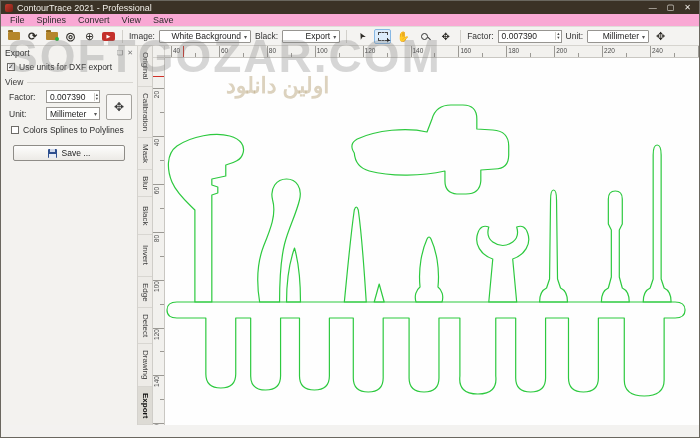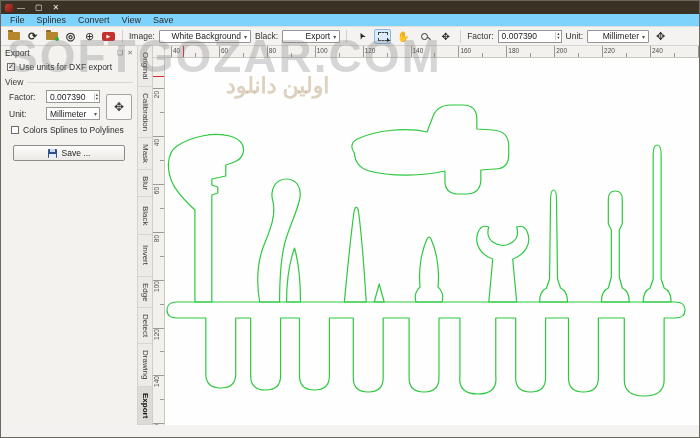--- a/index.html
+++ b/index.html
@@ -7,21 +7,21 @@
   .app { position:relative; width:700px; height:438px; background:#f3f2f0; border:1px solid #6a675f; overflow:hidden; }
 
   
   .titlebar { height:13px; background:#3b3226; display:flex; align-items:center; padding:0 4px; color:#f2efe9; font-size:9px; }
   .appicon { width:8px; height:8px; background:linear-gradient(135deg,#c23b2e,#7c1f16); border-radius:2px; margin-right:4px; flex:none; }
   .titletext { flex:1; white-space:nowrap; overflow:hidden; }
   .wincontrols { display:flex; gap:10px; font-size:8px; padding-right:4px; }
   .wincontrols span { cursor:default; line-height:13px; }
 
   
-  .menubar { height:13px; background:#7dd3fc; border-bottom:1px solid #e0ded9; display:flex; align-items:center; padding-left:3px; }
+  .menubar { height:13px; background:#f9a8d4; border-bottom:1px solid #e0ded9; display:flex; align-items:center; padding-left:3px; }
   .menu-item { font-size:9px; color:#2c2c2c; padding:0 6px; line-height:13px; }
 
   
   .toolbar { height:19px; background:#f4f3f1; border-bottom:1px solid #d6d4cf; display:flex; align-items:center; gap:4px; padding:0 5px; white-space:nowrap; }
   .tbicon { display:inline-flex; align-items:center; justify-content:center; width:15px; height:15px; font-size:11px; color:#2f2d28; }
   .folder { position:relative; width:12px; height:8px; background:#b5862c; border-radius:1px; }
   .folder::before { content:""; position:absolute; top:-2px; left:0; width:5px; height:2px; background:#8f6a1f; border-radius:1px 1px 0 0; }
   .folder.green::after { content:""; position:absolute; right:-1px; bottom:-1px; width:4px; height:4px; background:#2fae3e; border-radius:50%; }
   .yt { width:13px; height:9px; background:#c4302b; border-radius:2px; display:flex; align-items:center; justify-content:center; color:#fff; font-size:5px; }
   .tsep { width:1px; height:13px; background:#d2d0cb; margin:0 2px; }
@@ -93,20 +93,21 @@
   .wm1 { position:absolute; left:6px; top:28px; font-size:46px; font-weight:bold; letter-spacing:2px; color:rgba(122,122,122,0.30); white-space:nowrap; }
   .wm2 { position:absolute; left:225px; top:72px; font-size:22px; font-weight:bold; color:rgba(186,166,126,0.50); white-space:nowrap; }
 </style>
 </head>
 <body>
 
 <div class="app">
 
   <div class="titlebar">
     <span class="appicon"></span>
+    <span class="titletext">ContourTrace 2021 - Professional</span>
     <span class="wincontrols">
       <span>—</span>
       <span>▢</span>
       <span>✕</span>
     </span>
   </div>
 
   <div class="menubar" id="menubar">
       <span class="menu-item">File</span>
       <span class="menu-item">Splines</span>

